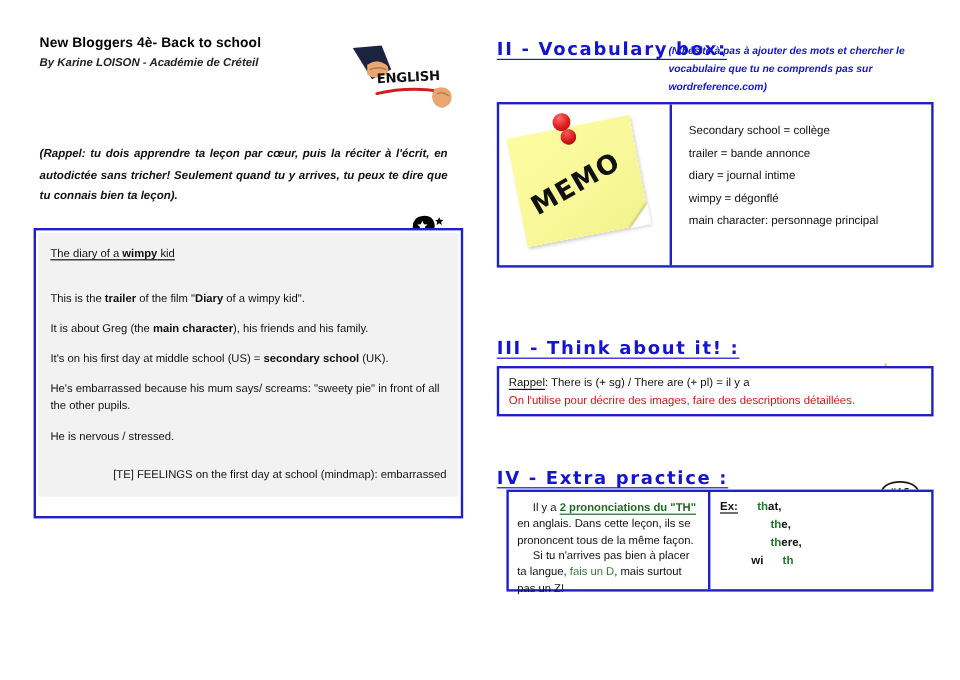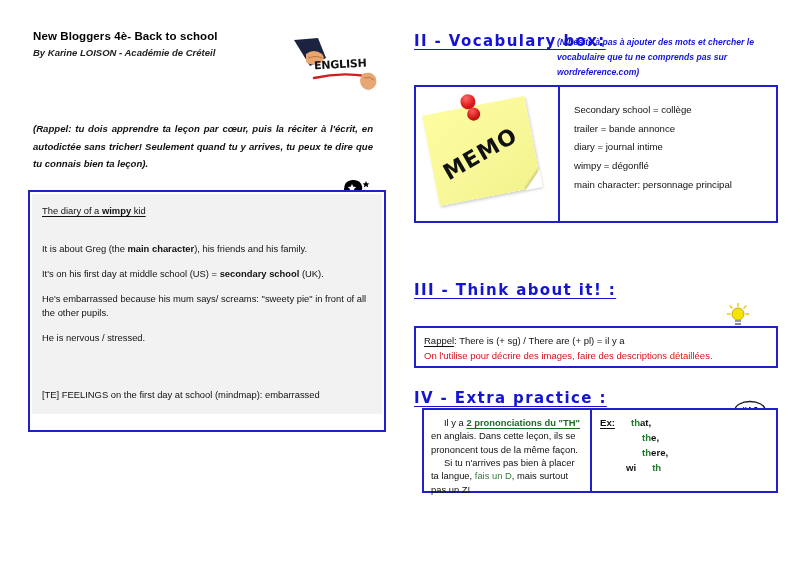--- a/index.html
+++ b/index.html
@@ -111,20 +111,21 @@
     text-underline-offset: 2px;
   }
   .lesson-lines {
     top: 50px;
   }
   .lesson-lines p {
     margin: 0 0 11px 0;
   }
   .lesson-foot {
     top: 196px;
+    text-align: right;
   }
 
   
   #vocab-box {
     left: 414px;
     top: 85px;
     width: 364px;
     height: 138px;
   }
   #vocab-box .vcell-left {
@@ -198,21 +199,21 @@
     position: absolute;
     left: 9px; top: 12px;
     width: 13px; height: 13px;
     border-radius: 50%;
     background: radial-gradient(circle at 35% 30%, #ff5a5a 0%, #cc1414 60%, #8d0b0b 100%);
   }
 
   
   #think-box {
     left: 414px;
-    top: 326px;
+    top: 305px;
     width: 364px;
     height: 42px;
   }
   .think-line {
     position: absolute;
     left: 8px;
     font-size: 9.5px;
     line-height: 1.45;
     white-space: nowrap;
   }
@@ -350,20 +351,21 @@
       <path d="M28 5 l1 2.2 2.4.2 -1.8 1.6 .6 2.4 -2.2-1.3 -2.2 1.3 .6-2.4 -1.8-1.6 2.4-.2 Z" fill="#000000"></path>
     </svg>
   </div>
 
   <div class="blue-box" id="lesson-box">
     <div class="inner"></div>
     <div class="lesson-text lesson-title-line">
       <span>The diary of a </span><span style="font-weight:bold;margin-top:30px;">wimpy</span><span> kid</span>
     </div>
     <div class="lesson-text lesson-lines" id="lesson-lines">
+        <p><span>This is the </span><span style="font-weight: bold;">trailer</span><span> of the film "</span><span style="font-weight: bold;">Diary</span><span> of a wimpy kid".</span></p>
         <p><span>It is about Greg (the </span><span style="font-weight: bold;">main character</span><span>), his friends and his family.</span></p>
         <p><span>It's on his first day at middle school (US) = </span><span style="font-weight: bold;">secondary school</span><span> (UK).</span></p>
         <p><span>He's embarrassed because his mum says/ screams: "sweety pie" in front of all the other pupils.</span></p>
         <p><span>He is nervous / stressed.</span></p>
       </div>
     <div class="lesson-text lesson-foot">[TE] FEELINGS on the first day at school (mindmap): embarrassed</div>
   </div>
 
   <div class="section-head" style="left:414px; top:32px;">II - Vocabulary box:</div>
   <div class="italic-note" style="left:557px; top:35px; width:222px;">(N'hésite à pas à ajouter des mots et chercher le vocabulaire que tu ne comprends pas sur wordreference.com)</div>

